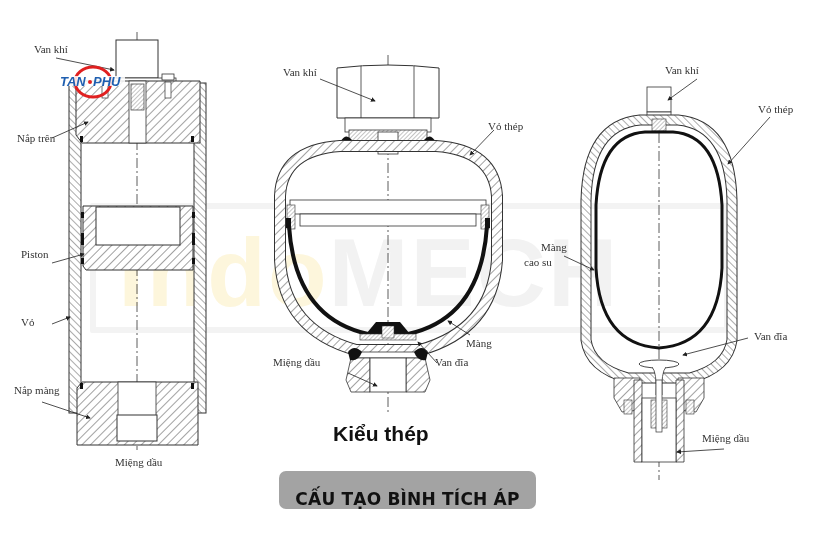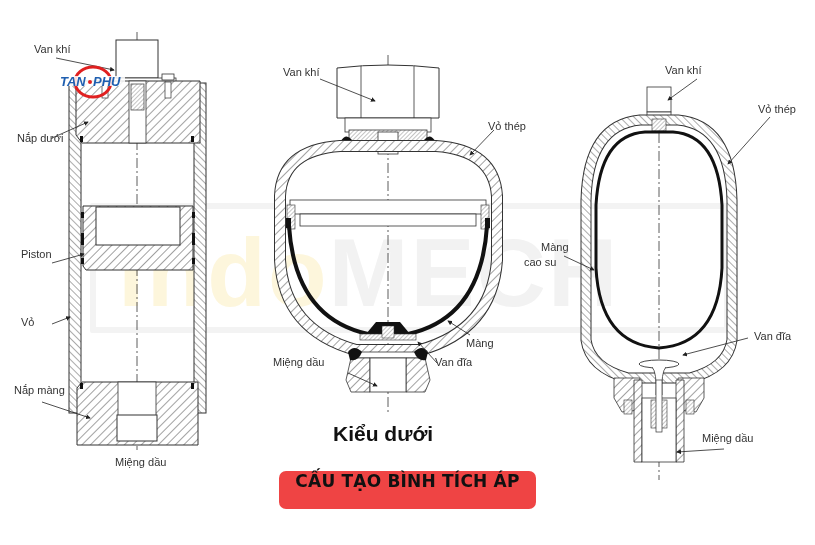--- a/index.html
+++ b/index.html
@@ -1,23 +1,23 @@
 <!DOCTYPE html>
 <html><head>
 <meta charset="utf-8">
 <style>
   html,body{margin:0;padding:0;background:#fff;}
   body{width:815px;height:545px;position:relative;overflow:hidden;font-family:"Liberation Serif",serif;}
   .stage{position:absolute;left:0;top:0;width:815px;height:545px;}
   .watermark-band{position:absolute;left:90px;top:203px;width:640px;height:130px;border:6px solid #f3f3f3;border-radius:2px;box-sizing:border-box;}
   .watermark-text{position:absolute;left:118px;top:218px;font-family:"Liberation Sans",sans-serif;font-weight:700;font-size:96px;letter-spacing:2px;color:#f2f2f2;white-space:nowrap;}
   .watermark-text .pre{color:#fdf6dc;font-weight:700;}
-  .label{position:absolute;font-family:Liberation Sans, sans-serif;font-size:11px;color:#333;white-space:nowrap;line-height:13px;}
+  .label{position:absolute;font-family:Liberation Serif, serif;font-size:11px;color:#333;white-space:nowrap;line-height:13px;}
   .title{position:absolute;font-family:"Liberation Sans",sans-serif;font-weight:700;font-size:21px;color:#111;white-space:nowrap;}
-  .banner{position:absolute;left:279px;top:471px;width:257px;height:38px;background:#ef4444;border-radius:7px;display:flex;align-items:flex-start;justify-content:center;}
+  .banner{position:absolute;left:279px;top:471px;width:257px;height:38px;background:#a3a3a3;border-radius:7px;display:flex;align-items:flex-end;justify-content:center;}
   .banner span{font-family:"DejaVu Sans",sans-serif;font-weight:700;font-size:17px;color:#111;letter-spacing:0.2px;white-space:nowrap;}
   .logo{position:absolute;left:55px;top:62px;width:72px;height:40px;}
   svg.drw{position:absolute;left:0;top:0;}
 </style>
 </head>
 <body>
 
 <div class="stage">
 
   <div class="watermark-band"></div>
@@ -159,32 +159,32 @@
 
   <svg class="logo" viewBox="0 0 72 40">
     <ellipse cx="38" cy="20" rx="18" ry="15" fill="none" stroke="#e02020" stroke-width="3"></ellipse>
     <rect x="2" y="14" width="68" height="10" fill="#fff" opacity="0.85"></rect>
     <text x="5" y="24" font-family="Liberation Sans, sans-serif" font-size="13" font-weight="700" font-style="italic" fill="#1f5fb0">TAN</text>
     <text x="38" y="24" font-family="Liberation Sans, sans-serif" font-size="13" font-weight="700" font-style="italic" fill="#1f5fb0">PHU</text>
     <circle cx="35" cy="20" r="2" fill="#e02020"></circle>
   </svg>
 
   <div class="label" style="left:34px;top:43px;">Van khí</div>
-  <div class="label" style="left:17px;top:132px;">Nắp dưới</div>
+  <div class="label" style="left:17px;top:132px;">Nắp trên</div>
   <div class="label" style="left:21px;top:248px;">Piston</div>
   <div class="label" style="left:21px;top:316px;">Vỏ</div>
   <div class="label" style="left:14px;top:384px;">Nắp màng</div>
   <div class="label" style="left:115px;top:456px;">Miệng dầu</div>
 
   <div class="label" style="left:283px;top:66px;">Van khí</div>
   <div class="label" style="left:488px;top:120px;">Vỏ thép</div>
   <div class="label" style="left:466px;top:337px;">Màng</div>
   <div class="label" style="left:435px;top:356px;">Van đĩa</div>
   <div class="label" style="left:273px;top:356px;">Miệng dầu</div>
-  <div class="title" style="left:333px;top:422px;">Kiểu dưới</div>
+  <div class="title" style="left:333px;top:422px;">Kiểu thép</div>
 
   <div class="label" style="left:665px;top:64px;">Van khí</div>
   <div class="label" style="left:758px;top:103px;">Vỏ thép</div>
   <div class="label" style="left:541px;top:241px;">Màng</div>
   <div class="label" style="left:524px;top:256px;">cao su</div>
   <div class="label" style="left:754px;top:330px;">Van đĩa</div>
   <div class="label" style="left:702px;top:432px;">Miệng dầu</div>
 
   <div class="banner">
     <span>CẤU TẠO BÌNH TÍCH ÁP</span>

